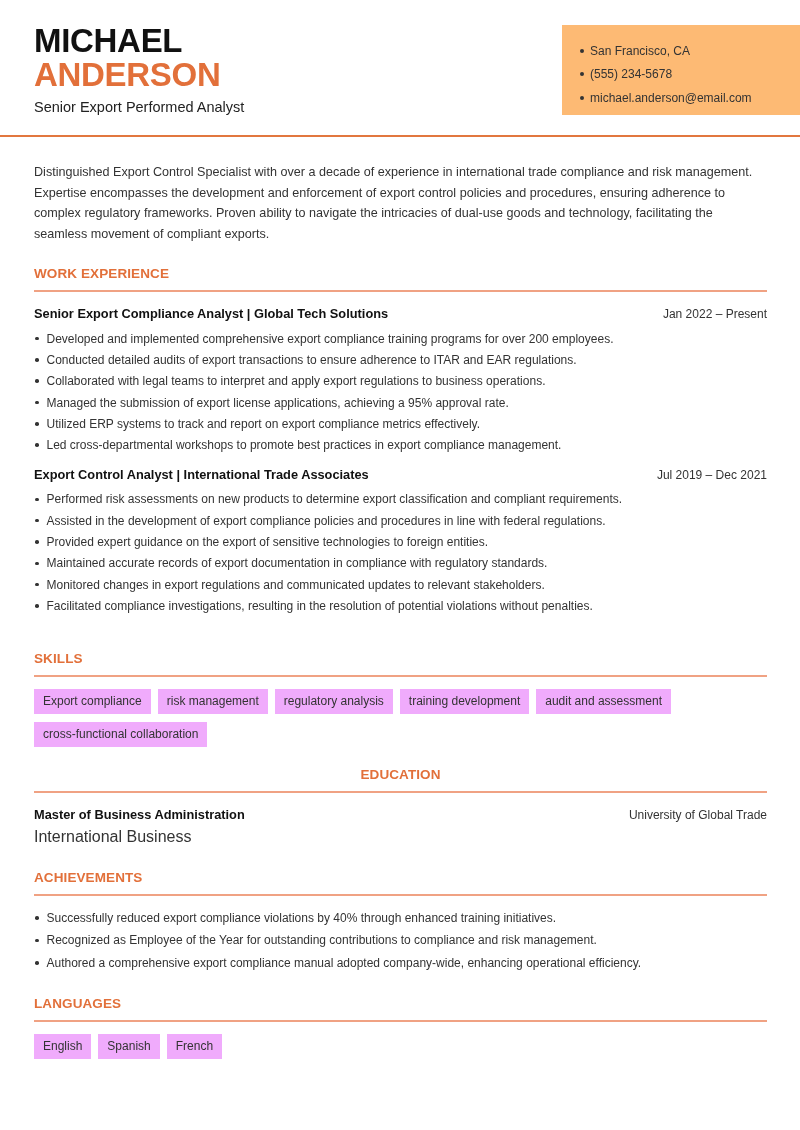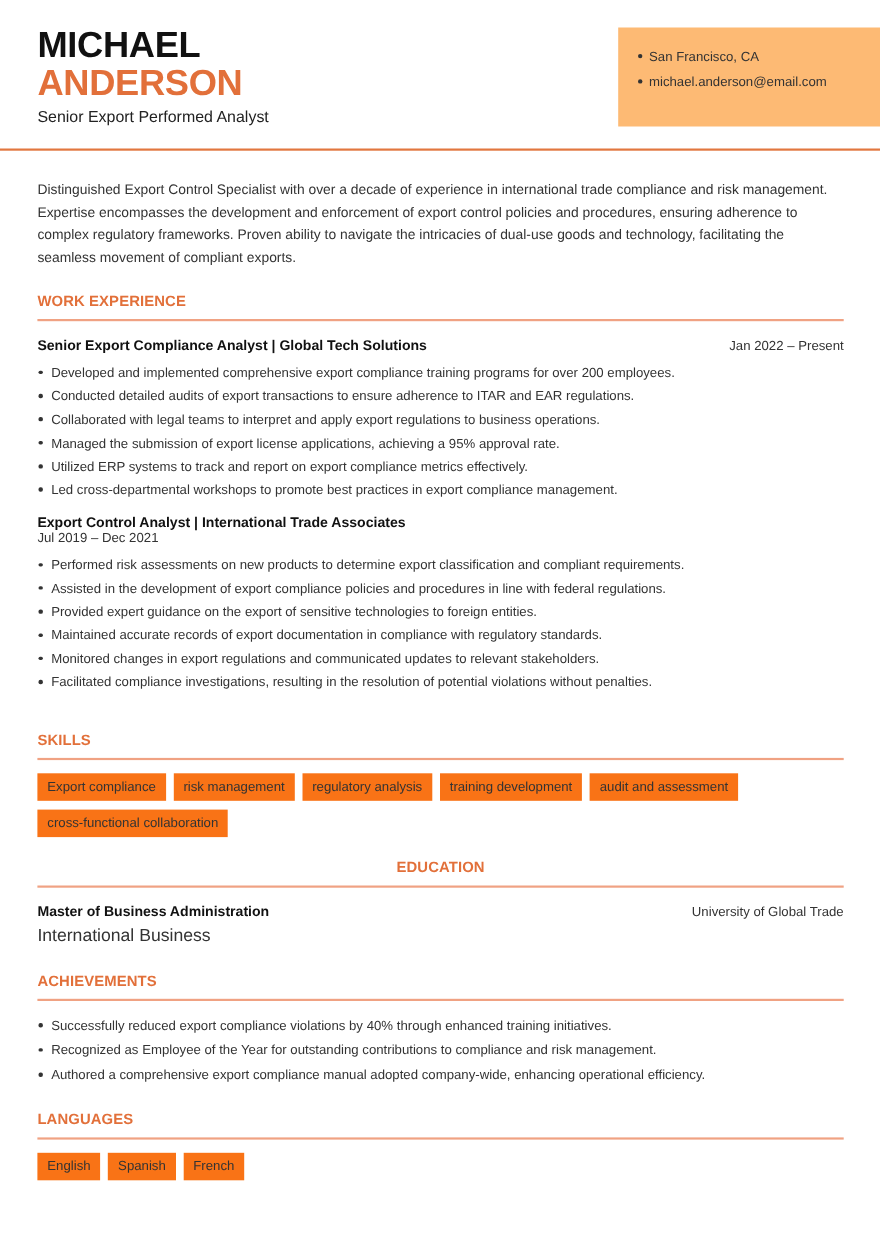--- a/index.html
+++ b/index.html
@@ -64,21 +64,21 @@
     .job-date { font-size: 12px; color: #333333; }
     .bullets { margin-top: 7px; }
     .bullet-item {
       display: flex; align-items: center;
       font-size: 12px; color: #333333;
       height: 21.3px;
     }
     .bullet-item .bullet-dot { margin-left: 1px; margin-right: 8px; width: 3.5px; height: 3.5px; }
     .tags { display: flex; flex-wrap: wrap; gap: 8px 7px; margin-top: 12px; }
     .tag {
-      background: #f97316; font-size: 12px; color: #333333;
+      background: #f0abfc; font-size: 12px; color: #333333;
       padding: 0 9px; height: 25px; line-height: 25px;
     }
     .edu-head {
       display: flex; justify-content: space-between; align-items: baseline;
       margin-top: 14px;
     }
     .edu-degree { font-size: 12.8px; font-weight: 700; color: #111111; }
     .edu-school { font-size: 12px; color: #333333; }
     .edu-field { font-size: 16px; color: #333333; margin-top: 6px; }
   </style>
@@ -89,20 +89,24 @@
   <div class="name-first">MICHAEL</div>
   <div class="name-last">ANDERSON</div>
   <div class="job-title">Senior Export Performed Analyst</div>
   <div class="contact-box">
     <div class="contact-item">
       <span class="bullet-dot"></span>
       <span>San Francisco, CA</span>
     </div>
     <div class="contact-item">
       <span class="bullet-dot"></span>
+      <span>(555) 234-5678</span>
+    </div>
+    <div class="contact-item">
+      <span class="bullet-dot"></span>
       <span>michael.anderson@email.com</span>
     </div>
   </div>
 </div>
 
 <div class="content">
   <p class="summary">Distinguished Export Control Specialist with over a decade of experience in international trade compliance and risk management. Expertise encompasses the development and enforcement of export control policies and procedures, ensuring adherence to complex regulatory frameworks. Proven ability to navigate the intricacies of dual-use goods and technology, facilitating the seamless movement of compliant exports.</p>
 
   <div>
     <div class="section-title">WORK EXPERIENCE</div>
@@ -135,21 +139,21 @@
             <span>Utilized ERP systems to track and report on export compliance metrics effectively.</span>
           </div>
         <div class="bullet-item">
             <span class="bullet-dot"></span>
             <span>Led cross-departmental workshops to promote best practices in export compliance management.</span>
           </div>
       </div>
     </div>
 
     <div>
-      <div class="job-head" style="margin-top:11px;flex-direction:column;">
+      <div class="job-head" style="margin-top:11px;">
         <span class="job-role">Export Control Analyst | International Trade Associates</span>
         <span class="job-date">Jul 2019 – Dec 2021</span>
       </div>
       <div class="bullets">
         <div class="bullet-item">
             <span class="bullet-dot"></span>
             <span>Performed risk assessments on new products to determine export classification and compliant requirements.</span>
           </div>
         <div class="bullet-item">
             <span class="bullet-dot"></span>

